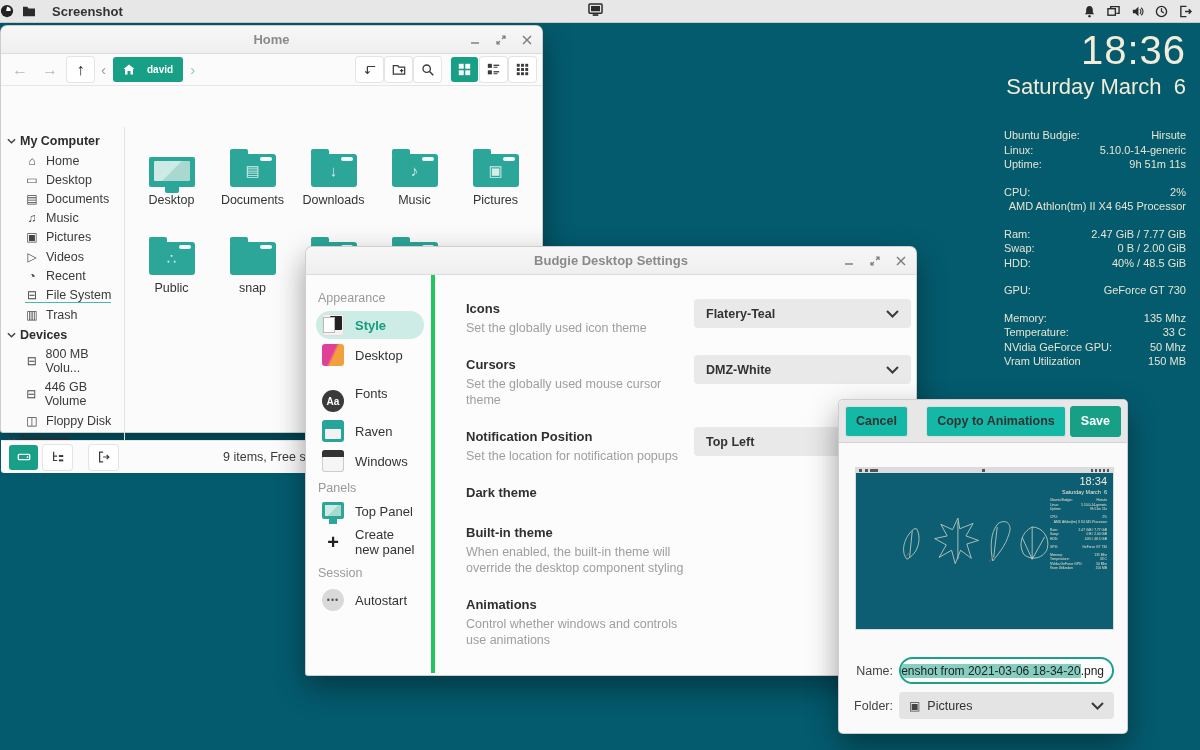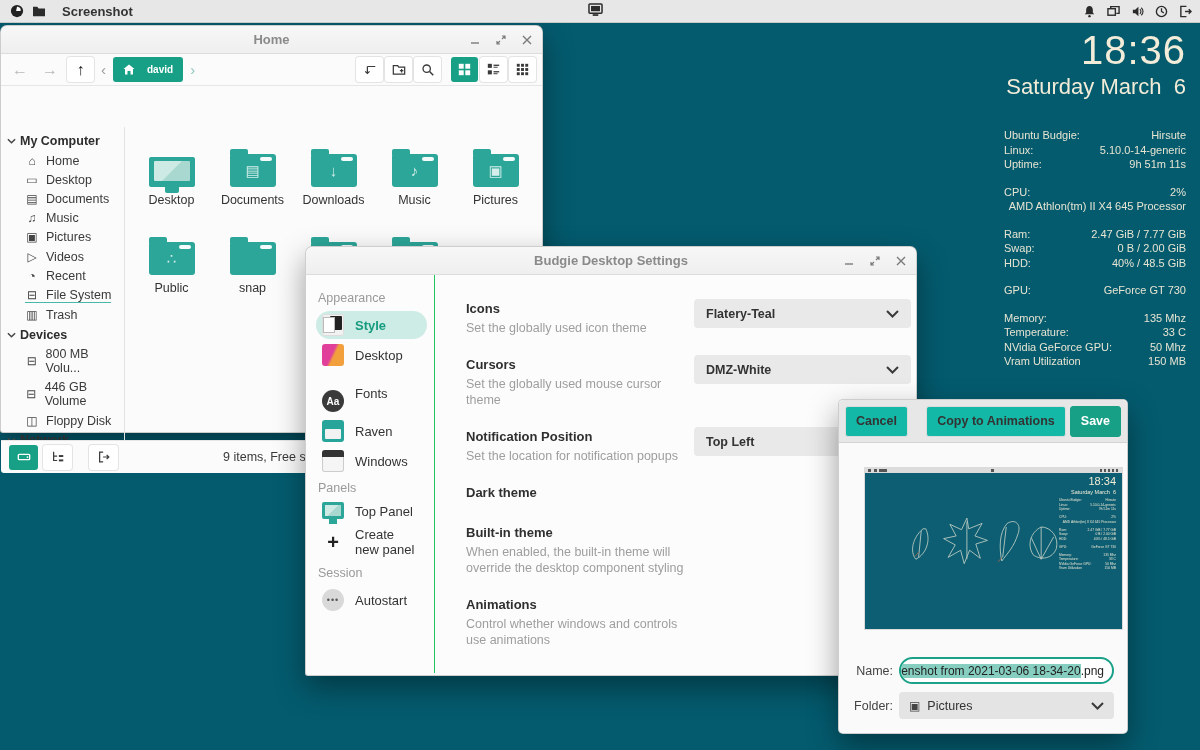--- a/index.html
+++ b/index.html
@@ -12,21 +12,21 @@
   }
   svg { display:block; }
 
   
   .top-panel {
     position:absolute; top:0; left:0; width:1200px; height:23px;
     background:#e7e7e7; border-bottom:1px solid #c9c9c9;
     display:flex; align-items:center; z-index:10;
     font-size:13px;
   }
-  .panel-left { display:flex; align-items:center; gap:8px; padding-left:10px; }
+  .panel-left { display:flex; align-items:center; gap:8px; }
   .panel-title { font-weight:bold; color:#333; margin-left:8px; }
   .panel-center { position:absolute; left:588px; top:3px; }
   .panel-right { margin-left:auto; display:flex; align-items:center; gap:11px; padding-right:8px; }
 
   
   .desk-clock {
     position:absolute; right:14px; top:28px; text-align:right;
     color:#f2ecd8; z-index:1;
   }
   .desk-time { font-size:40px; font-weight:300; line-height:44px; letter-spacing:1px; }
@@ -127,21 +127,21 @@
     width:29px; height:25px; background:#fff; box-shadow:0 0 0 1px rgba(0,0,0,.09);
     border-radius:3px; display:flex; align-items:center; justify-content:center;
   }
   .status-btn.active { background:#18a086; box-shadow:none; }
   .status-btn:nth-child(3) { margin-left:12px; }
   .fm-status-text { position:absolute; left:222px; font-size:12.5px; color:#3a3a3a; white-space:nowrap; }
 
   
   .settings { left:305px; top:246px; width:612px; height:430px; z-index:3; background:#fcfcfc; }
   .settings-body { display:flex; height:398px; }
-  .set-sidebar { width:149px; border-right:1px solid #22c55e; padding:10px 7px 0 10px; }
+  .set-sidebar { width:149px; border-right:4px solid #22c55e; padding:10px 7px 0 10px; }
   .set-header { color:#9a9a9a; font-size:12.5px; margin:6px 0 6px 2px; }
   .set-item { display:flex; align-items:center; gap:11px; padding:3px 6px; border-radius:15px; margin-bottom:2px; }
   .set-item.selected { background:#cdece5; }
   .set-item.selected .set-label { color:#169b7f; font-weight:bold; }
   .set-label { font-size:13px; color:#333; }
   .sicon { width:22px; height:22px; border-radius:3px; position:relative; flex:0 0 auto;
            display:flex; align-items:center; justify-content:center; }
   .si-style { background:#f2f2f2; box-shadow:inset 0 0 0 1px #ddd; }
   .si-style::after { content:""; position:absolute; right:2px; top:2px; width:12px; height:14px; background:#222; border-radius:1px; }
   .si-style::before { content:""; position:absolute; left:2px; top:4px; width:10px; height:14px; background:#fff; box-shadow:0 0 0 1px #bbb; z-index:1; }
@@ -177,21 +177,21 @@
   }
   .dlg-btn {
     height:31px; background:#14b8a6; border:1px solid #dcdcdc; border-radius:3px;
     font-size:12.5px; font-weight:bold; color:#333; display:flex; align-items:center; justify-content:center;
     padding:0 10px; font-family:inherit;
   }
   .dlg-btn.primary { background:#18a086; border-color:#18a086; color:#fff; }
   .dlg-spacer { flex:1; }
 
   .dlg-preview {
-    position:absolute; left:26px; top:68px; width:257px; height:161px;
+    position:absolute; left:17px; top:68px; width:257px; height:161px;
     background:#0d5e72; box-shadow:0 0 0 1px rgba(0,0,0,.12); overflow:hidden;
   }
   .mini-panel { height:5px; background:#dcdcdc; position:relative; }
   .mini-panel i { position:absolute; top:1px; height:3px; background:#555; }
   .mini-clock { position:absolute; right:6px; top:8px; text-align:right; color:#f2ecd8; }
   .mini-time { font-size:11px; line-height:11px; }
   .mini-date { font-size:5.5px; margin-top:2px; white-space:pre; }
   .mini-conky {
     position:absolute; right:6px; top:30px; width:190px;
     transform:scale(0.30); transform-origin:top right;

